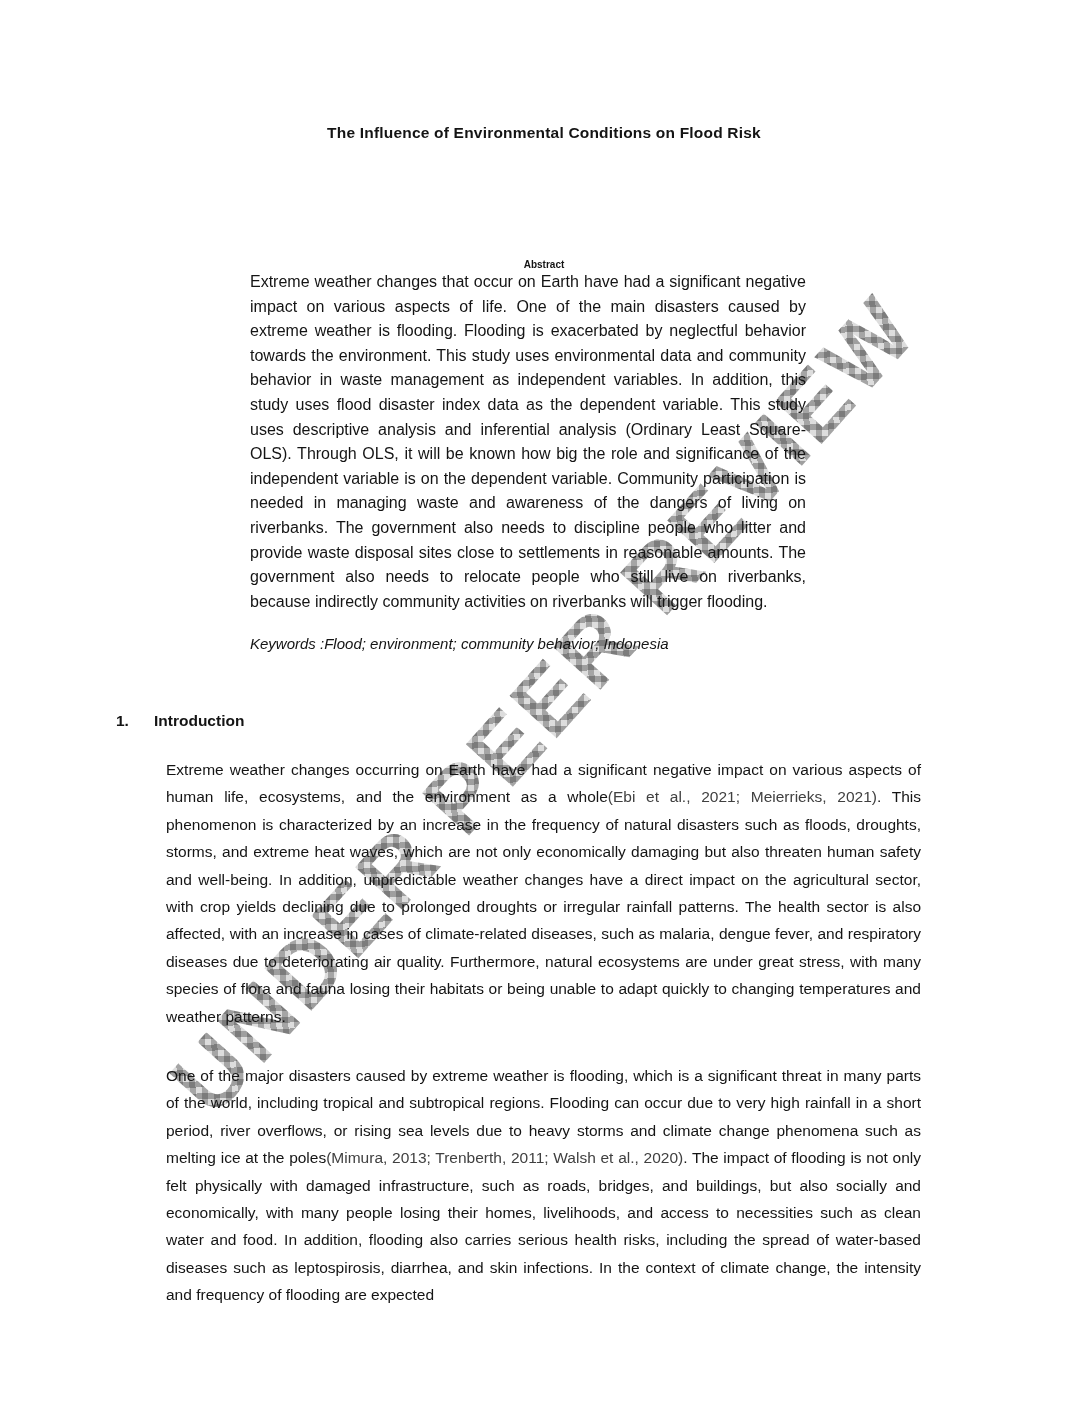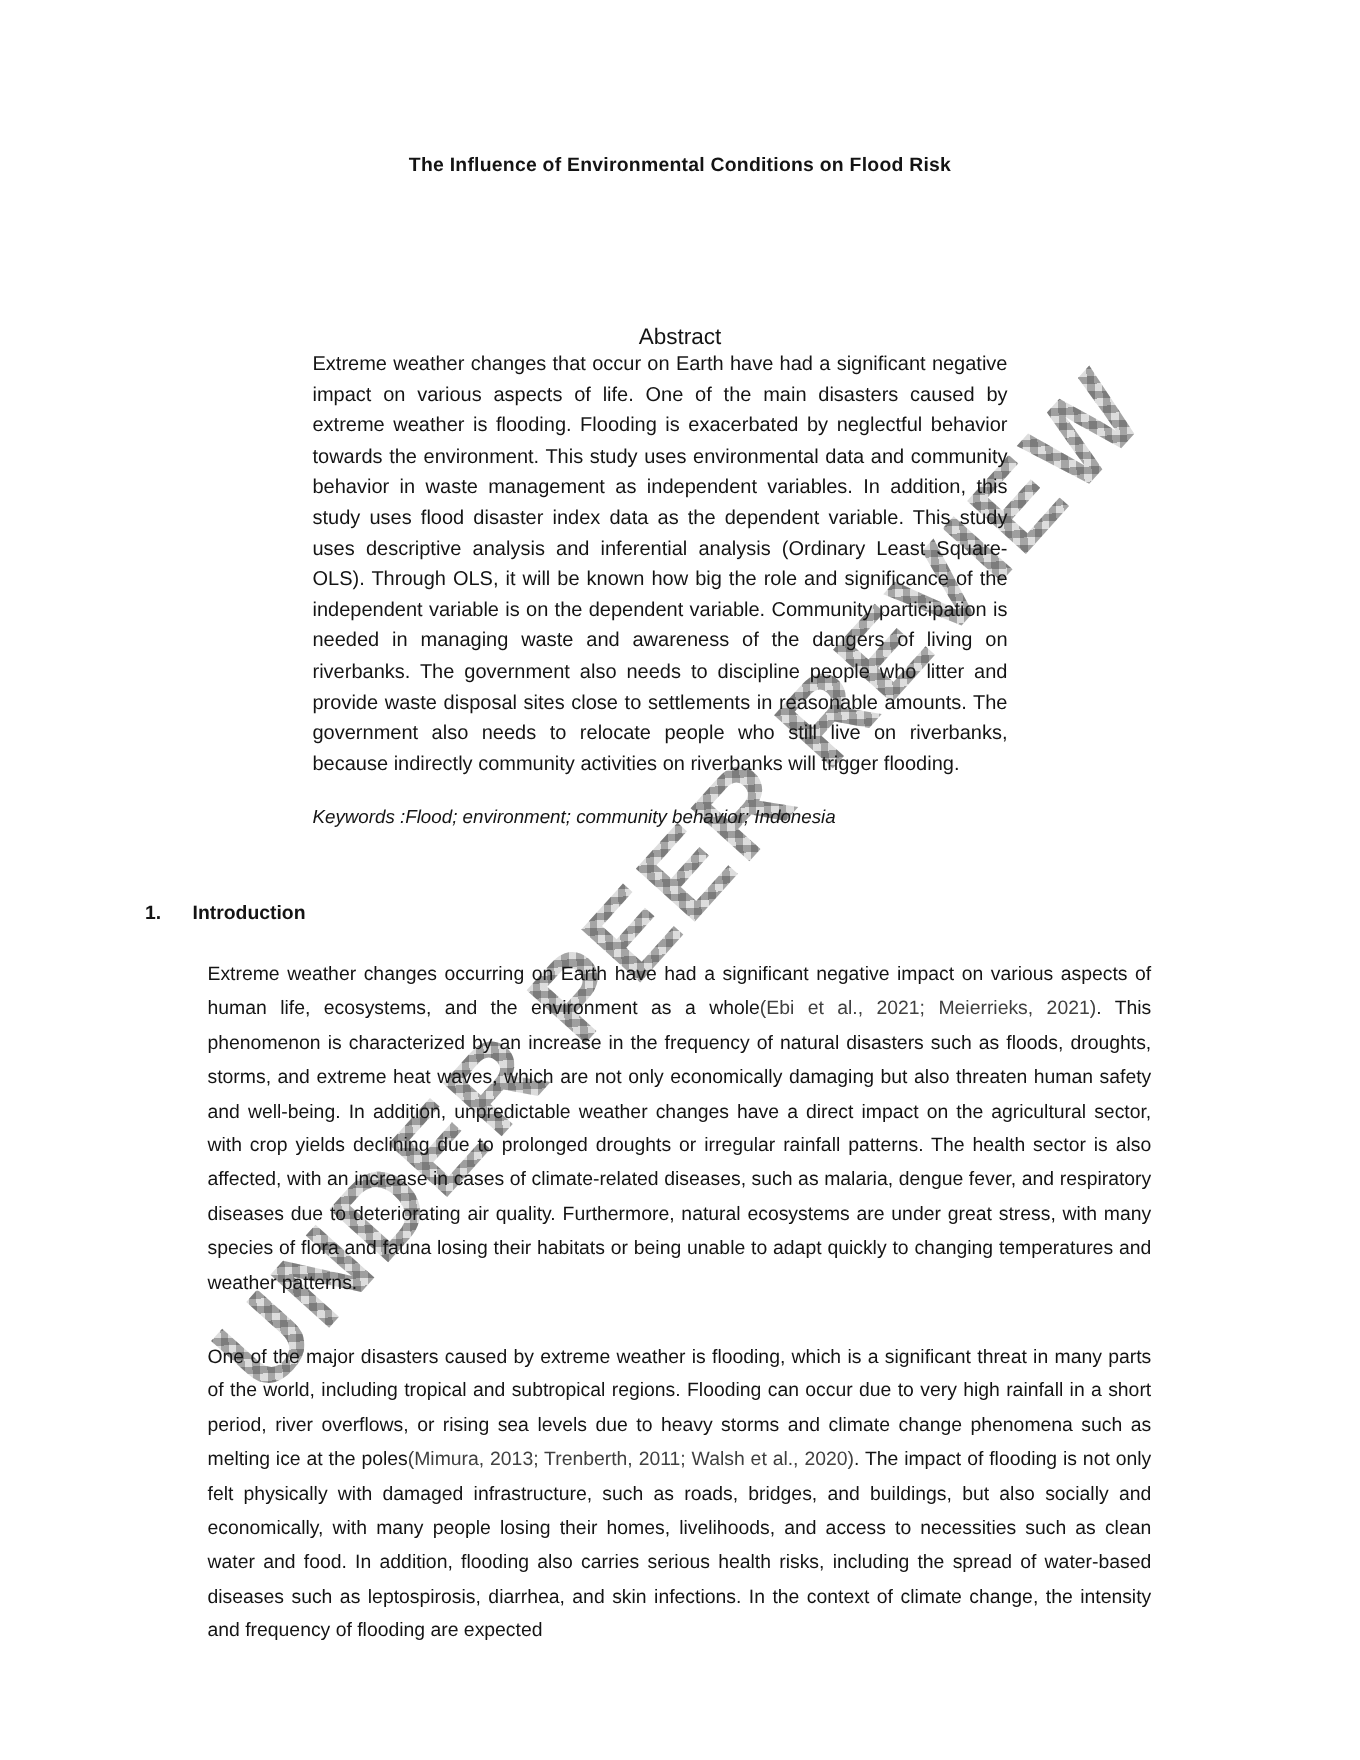--- a/index.html
+++ b/index.html
@@ -24,22 +24,22 @@
     margin: 0;
     padding-top: 124px;
     text-align: center;
     font-size: 15.5px;
     font-weight: bold;
     letter-spacing: 0.2px;
   }
   .abstract-heading {
     margin: 117px 0 0 0;
     text-align: center;
-    font-size: 18px;
-    font-weight: normal;
+    font-size: 10px;
+    font-weight: bold;
   }
   .abstract-body {
     margin: 0 282px 0 250px;
     text-align: justify;
     font-size: 16px;
     line-height: 24.6px;
   }
   .keywords-line {
     margin: 18px 282px 0 250px;
     font-size: 15px;

